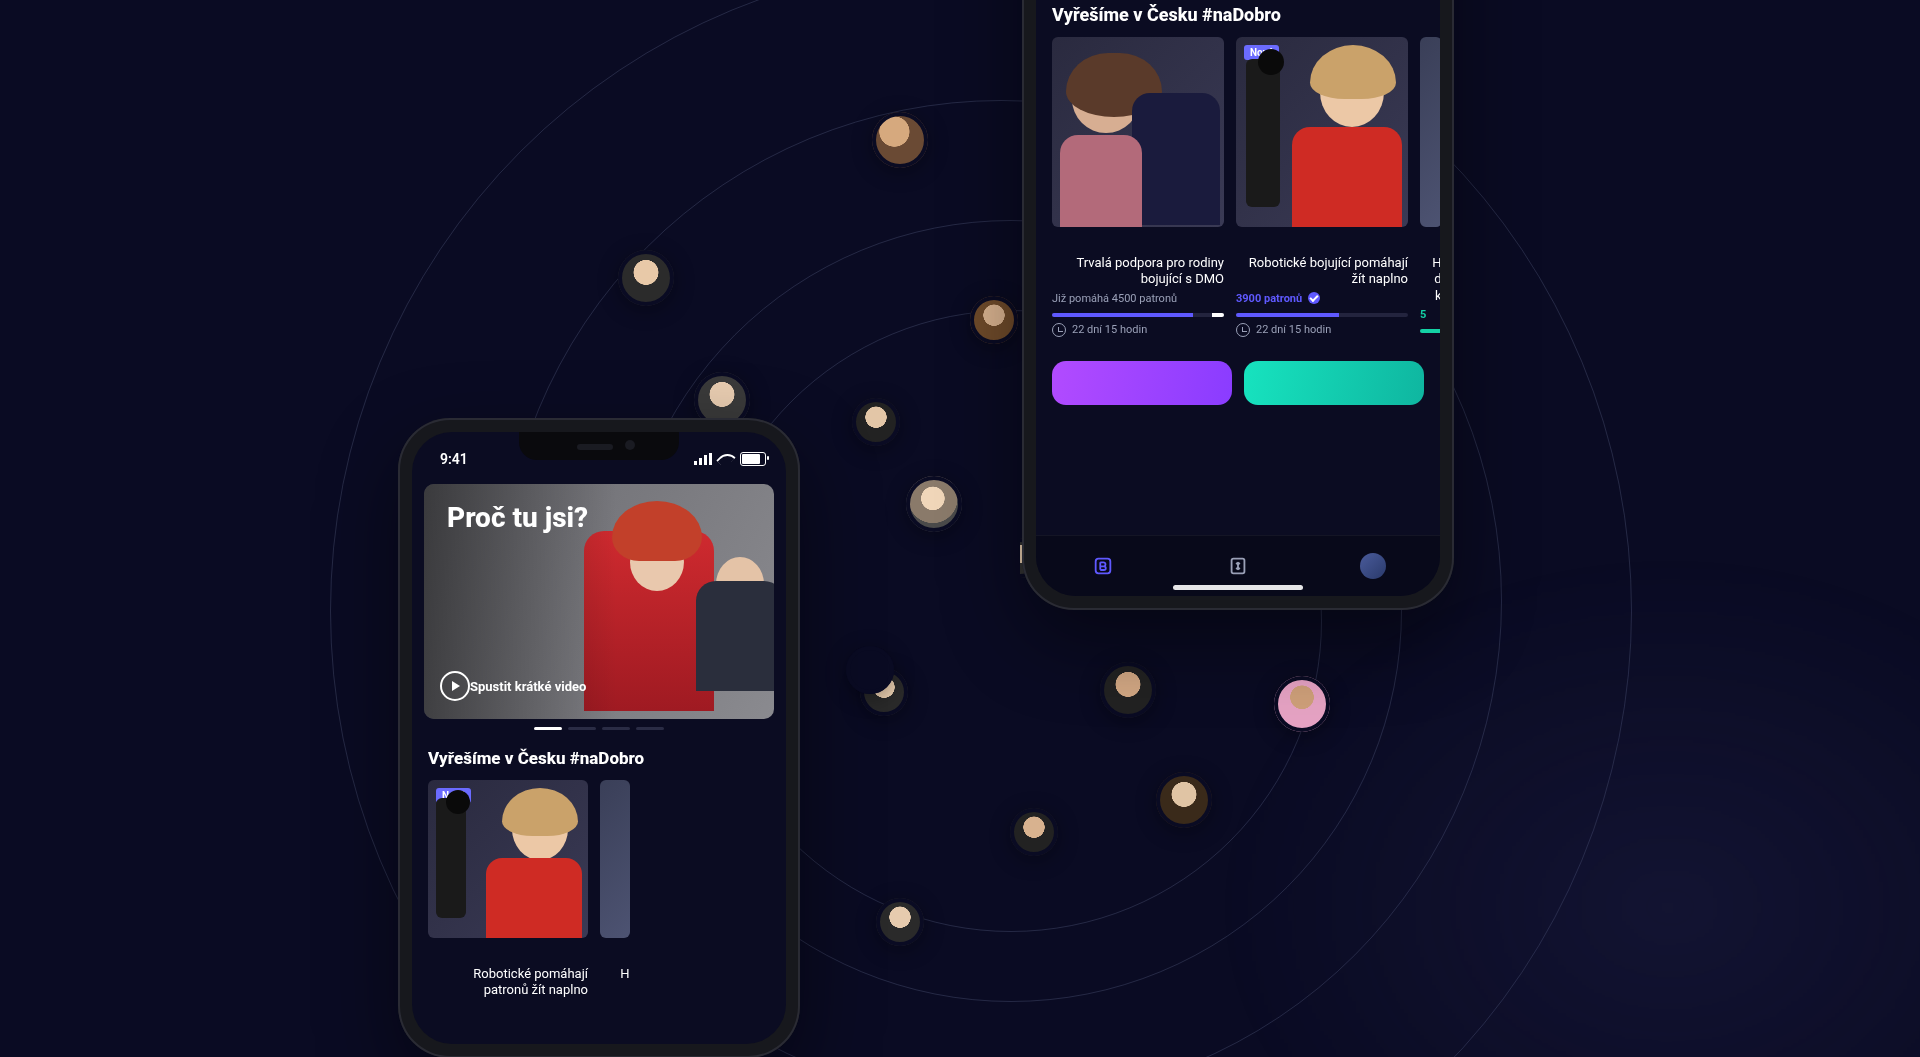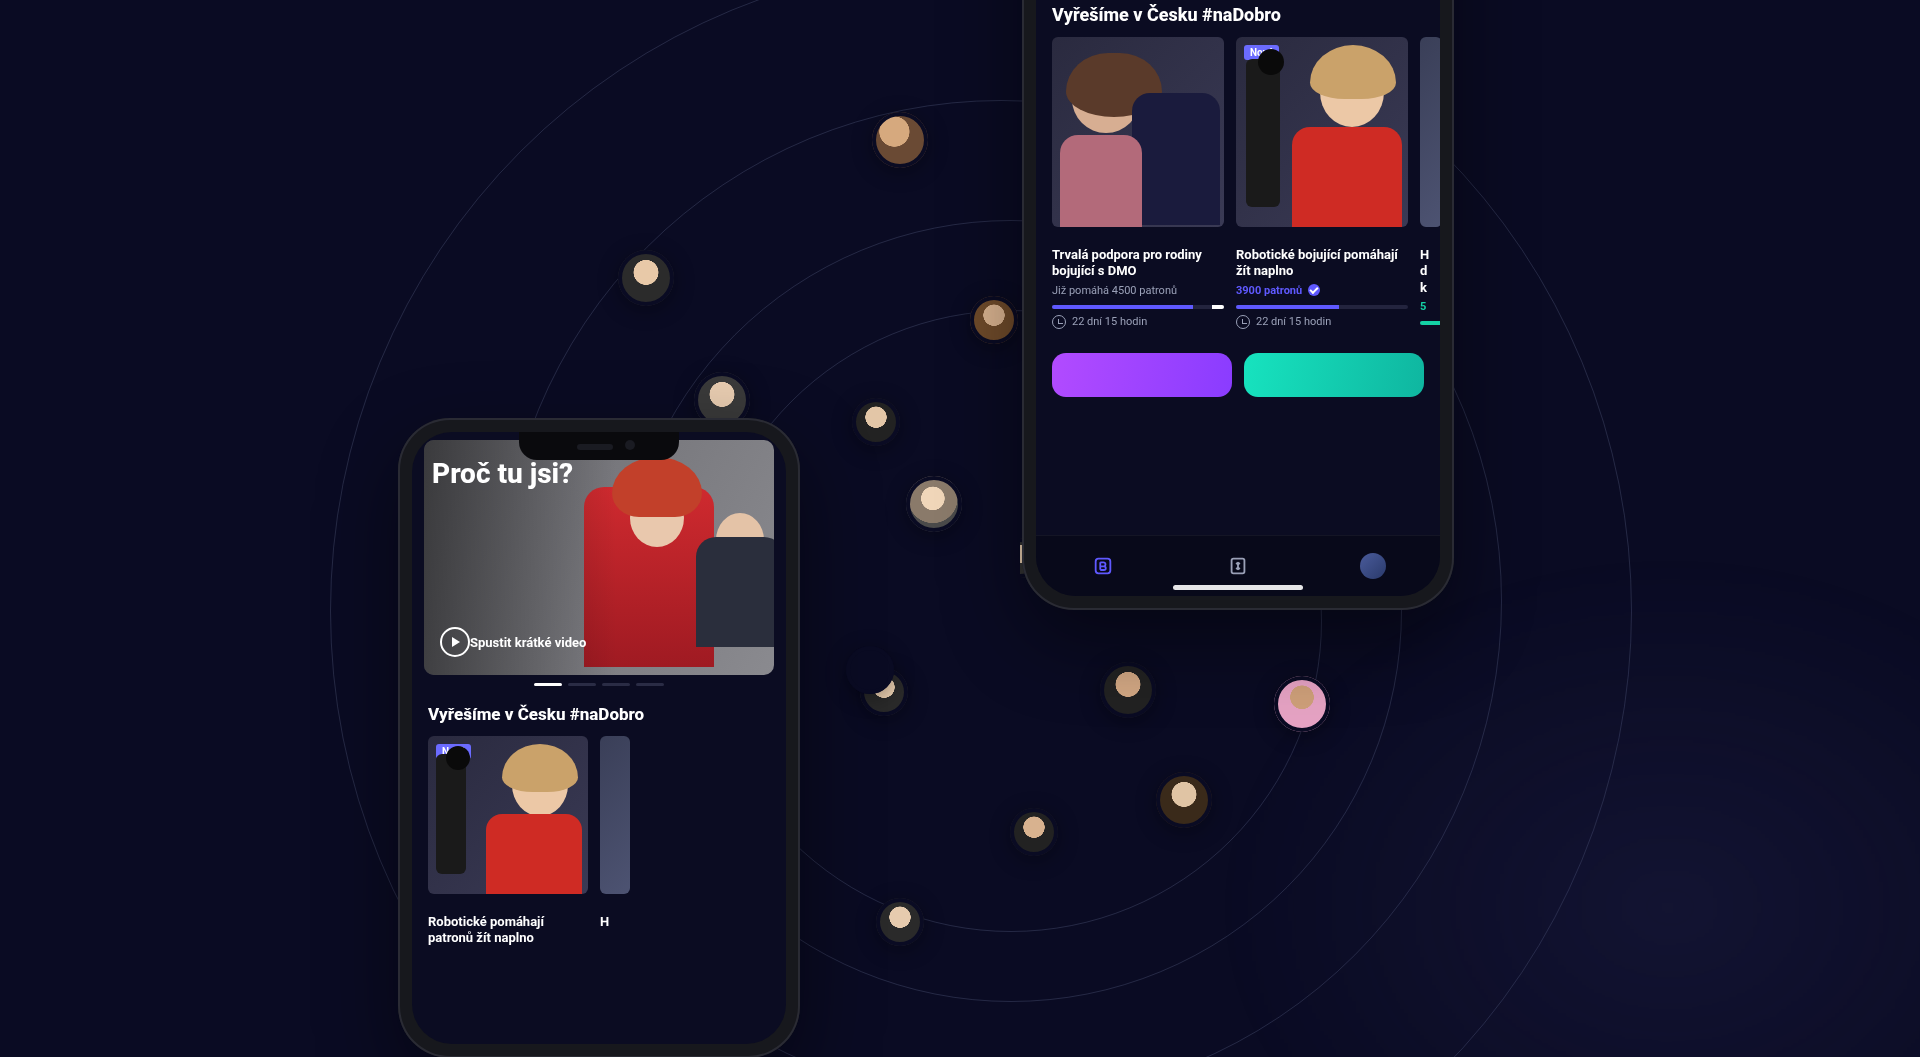--- a/index.html
+++ b/index.html
@@ -48,41 +48,41 @@
       linear-gradient(#fff,#fff) left 10px bottom 0/3px 10px no-repeat,
       linear-gradient(#fff,#fff) left 15px bottom 0/3px 12px no-repeat;}
   .wifi{width:16px;height:12px;position:relative;}
   .wifi::before{content:"";position:absolute;inset:0;border:2px solid #fff;border-bottom:none;border-left:none;transform:rotate(-45deg);border-radius:0 12px 0 0;}
   .batt{width:24px;height:12px;border:1.5px solid #fff;border-radius:3px;position:relative;}
   .batt::after{content:"";position:absolute;right:-4px;top:3px;width:2px;height:4px;background:#fff;border-radius:1px;}
   .batt .fill{position:absolute;left:1px;top:1px;bottom:1px;width:18px;background:#fff;border-radius:1px;}
   
   .hero{position:relative;margin:8px 12px 0;border-radius:10px;overflow:hidden;height:235px;background:linear-gradient(120deg,#6a6a6f,#8a8a8f);}
   .hero .shade{position:absolute;inset:0;background:linear-gradient(90deg, rgba(0,0,0,.45), rgba(0,0,0,0) 55%);}
-  .hero .content{position:absolute;left:8px;top:18px;right:16px;color:#fff;}
+  .hero .content{position:absolute;left:23px;top:18px;right:16px;color:#fff;}
   .hero h2{margin:0;font-size:28px;font-weight:800;line-height:1.15;}
   .hero p{margin:8px 0 0;font-size:13px;line-height:1.35;color:#e8e8ee;}
   .play-row{position:absolute;left:16px;bottom:18px;display:flex;align-items:center;}
   .play-btn{width:26px;height:26px;border-radius:50%;border:2px solid #fff;display:flex;align-items:center;justify-content:center;}
   .play-btn .tri{width:0;height:0;border-left:8px solid #fff;border-top:5px solid transparent;border-bottom:5px solid transparent;margin-left:2px;}
   .play-label{font-size:13px;font-weight:700;}
   .hero .people{position:absolute;right:-10px;bottom:-12px;width:210px;height:210px;}
   .hero .people .p{position:absolute;border-radius:50%;}
   .hero-dots{display:flex;gap:6px;justify-content:center;margin:8px 0 0;}
   .hero-dots span{width:28px;height:3px;background:#2a2c45;border-radius:2px;}
   .hero-dots span.active{background:#fff;}
   
   .section-title{font-size:17px;font-weight:800;margin:18px 16px 12px;}
   .cards-row{display:flex;gap:12px;padding:0 16px;overflow:hidden;}
   .card{flex:0 0 160px;display:flex;flex-direction:column;}
   .card.lg{flex:0 0 172px;}
   .thumb{position:relative;width:100%;height:158px;border-radius:6px;background:linear-gradient(135deg,#2a2a3f,#3a3a55);overflow:hidden;}
   .thumb.lg{height:190px;}
   .badge{position:absolute;top:8px;left:8px;background:var(--badge);color:#fff;font-size:10px;font-weight:700;padding:2px 6px;border-radius:3px;}
-  .card-title{font-size:13px;font-weight:700;margin:20px 0 4px;line-height:1.25;}
+  .card-title{font-size:13px;font-weight:400;margin:28px 0 4px;line-height:1.25;text-align:right;}
   .meta{font-size:11px;color:var(--muted);}
   .meta.accent{color:var(--accent);font-weight:700;display:flex;align-items:center;gap:6px;}
   .check{width:12px;height:12px;border-radius:50%;background:var(--accent);display:inline-flex;align-items:center;justify-content:center;}
   .check::after{content:"";width:6px;height:3px;border-left:2px solid #fff;border-bottom:2px solid #fff;transform:rotate(-45deg);margin-top:-2px;}
   .progress{height:4px;background:#23243e;border-radius:2px;margin:8px 0 6px;overflow:hidden;position:relative;}
   .progress .bar{position:absolute;left:0;top:0;bottom:0;background:var(--accent);}
   .progress .cap{position:absolute;right:0;top:0;bottom:0;width:12px;background:#fff;}
   .time-row{display:flex;align-items:center;gap:6px;color:var(--muted);font-size:11px;}
   .clock{width:12px;height:12px;border:1.5px solid var(--muted);border-radius:50%;position:relative;}
   .clock::after{content:"";position:absolute;left:50%;top:50%;width:4px;height:4px;border-left:1.5px solid var(--muted);border-bottom:1.5px solid var(--muted);transform:translate(-1px,-3px);}
@@ -129,20 +129,30 @@
   <div class="bubble" style="left:1100px;top:662px;background:radial-gradient(circle at 50% 40%, #d3a884 0 28%, #222 29% 100%);"></div>
   <div class="bubble" style="left:1274px;top:676px;background:radial-gradient(circle at 50% 38%, #cfa07a 0 26%, #e6a3c4 27% 100%);"></div>
   <div class="bubble" style="left:1156px;top:772px;background:radial-gradient(circle at 50% 40%, #e0c4a4 0 28%, #3a2a1a 29% 100%);"></div>
   <div class="bubble sm" style="left:1010px;top:808px;background:radial-gradient(circle at 50% 40%, #d8b28f 0 28%, #222 29% 100%);"></div>
   <div class="bubble sm" style="left:876px;top:898px;background:radial-gradient(circle at 50% 40%, #e6cbae 0 28%, #2a2a2a 29% 100%);"></div>
 
   <div class="phone" style="left:398px;top:418px;width:402px;height:640px;">
     <div class="screen">
       <div class="notch"></div>
 
+      <div class="statusbar">
+        <span>9:41</span>
+        <span class="status-right">
+          <span class="sig"></span>
+          <span class="wifi"></span>
+          <span class="batt">
+              <span class="fill"></span>
+            </span>
+        </span>
+      </div>
 
       <div class="hero">
         <div class="people">
           <div class="p" style="right:70px;bottom:20px;width:130px;height:180px;background:linear-gradient(180deg,#cf2a2f,#9f1a22);border-radius:20px 20px 0 0;"></div>
           <div class="p" style="right:100px;bottom:140px;width:54px;height:58px;background:#e9c8ad;border-radius:50%;"></div>
           <div class="p" style="right:82px;bottom:170px;width:90px;height:60px;background:#c2402a;border-radius:50% 50% 30% 30%/60% 60% 40% 40%;"></div>
           <div class="p" style="right:20px;bottom:120px;width:48px;height:54px;background:#e4c3a7;border-radius:50%;"></div>
           <div class="p" style="right:0px;bottom:40px;width:88px;height:110px;background:#2a2e3c;border-radius:20px 20px 0 0;"></div>
         </div>
         <div class="shade"></div>

